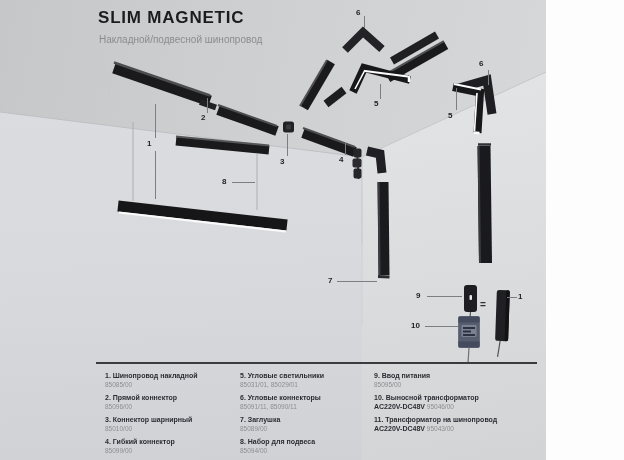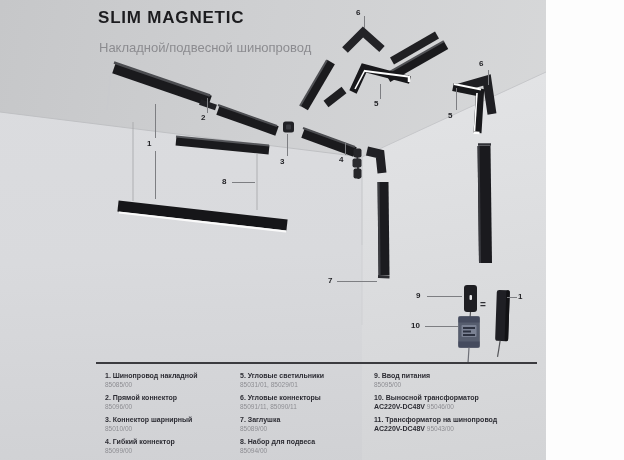--- a/index.html
+++ b/index.html
@@ -25,21 +25,21 @@
   }
   .leftwall{
     position:absolute;left:0;top:0;width:546px;height:460px;
     clip-path:polygon(0px 112px,362px 157px,362px 460px,0px 460px);
     background:linear-gradient(178deg,#dcdde0 0%,#d9dadd 55%,#d0d1d4 100%);
   }
   svg.room{position:absolute;left:0;top:0;}
   
   .title{position:absolute;left:98px;top:8px;font-size:17px;font-weight:bold;
     letter-spacing:0.8px;color:#1c1c1f;text-align:right;}
-  .subtitle{position:absolute;left:99px;top:42px;font-size:13px;line-height:12.5px;color:#8c8c90;}
+  .subtitle{position:absolute;left:99px;top:34px;font-size:10px;line-height:12.5px;color:#8c8c90;}
   
   .co{position:absolute;font-size:8px;font-weight:bold;color:#232327;line-height:8px;}
   .eq{position:absolute;font-size:10px;font-weight:bold;color:#2f2f34;line-height:10px;}
   .lv{position:absolute;width:1px;background:#7d7e82;}
   .lh{position:absolute;height:1px;background:#7d7e82;}
   
   .divider{position:absolute;left:96px;top:362px;width:441px;height:1.5px;background:#3b3b3f;}
   .lcol{position:absolute;top:371px;}
   .lcol1{left:105px;} .lcol2{left:240px;} .lcol3{left:374px;}
   .li{margin-bottom:4.5px;}

